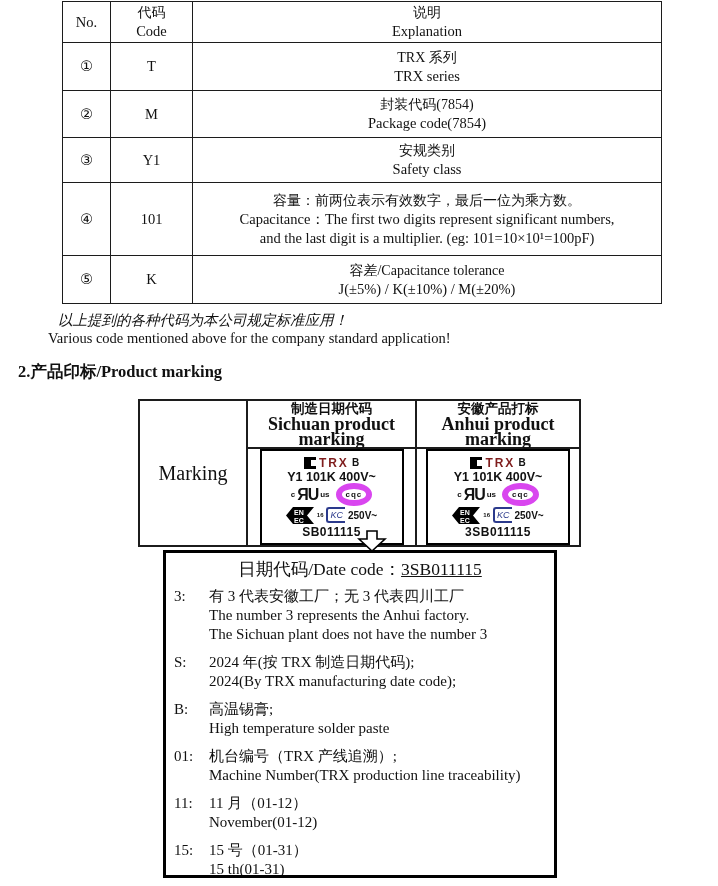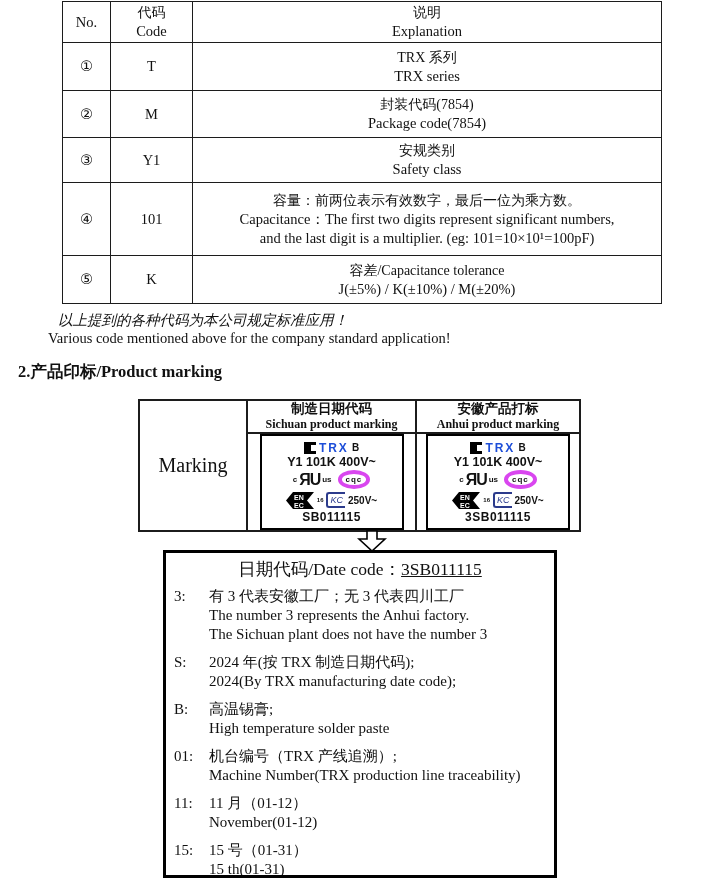--- a/index.html
+++ b/index.html
@@ -32,39 +32,39 @@
   .heading{position:absolute;left:18px;top:361px;font-size:16.5px;font-weight:bold;}
   
   .mark-table{position:absolute;left:138px;top:399px;width:441px;}
   .mark-table td{border:2px solid #1c1c1c;text-align:center;vertical-align:middle;padding:0;}
   .mark-table col.lbl{width:108px;}
   .mark-table col.sc{width:169px;}
   .mark-table col.ah{width:164px;}
   .mark-table tr.mh{height:33px;}
   .mark-table tr.mb{height:97px;}
   .mh-cn{font-weight:bold;font-size:13.5px;line-height:16px;}
-  .mh-en{font-weight:bold;font-size:12px;line-height:15px;}
+  .mh-en{font-weight:bold;font-size:18px;line-height:15px;}
   .marking-word{font-size:20px;}
   .mark-box{
     width:140px;height:92px;margin:0 auto;border:2px solid #000;background:#fff;
     font-family:"Liberation Sans","DejaVu Sans",sans-serif;font-weight:bold;
     display:flex;flex-direction:column;justify-content:center;align-items:center;
     gap:1px;
   }
   .mk-line1{display:flex;align-items:center;gap:3px;height:14px;}
   .trx-logo{position:relative;width:12px;height:12px;background:#000;display:inline-block;}
   .trx-logo::after{content:"";position:absolute;right:0;top:3px;width:5px;height:6px;background:#fff;}
-  .mk-brand{font-size:12px;letter-spacing:2px;color:#1d4ed8;}
+  .mk-brand{font-size:12px;letter-spacing:2px;color:#7f1d1d;}
   .mk-grade{font-size:10px;font-weight:900;}
   .mk-spec{font-size:12.5px;line-height:13px;letter-spacing:0px;}
   .mk-line3{display:flex;align-items:center;gap:2px;height:20px;}
   .mk-c,.mk-us{font-size:8px;font-weight:900;}
   .mk-ru{font-size:16px;font-weight:900;line-height:16px;letter-spacing:-1px;}
   .mk-cqc{
-    display:inline-block;border:4px solid #d946ef;border-radius:50%;
+    display:inline-block;border:6px solid #d946ef;border-radius:50%;
     font-size:8px;font-weight:900;line-height:9px;padding:1px 4px;margin-left:4px;
     font-style:normal;letter-spacing:1px;text-align:right;
   }
   .mk-line4{display:flex;align-items:center;gap:3px;height:19px;}
   .mk-enec-num{font-size:6px;font-weight:900;margin-left:-2px;}
   .mk-kc{
     color:#2b3a8c;border:2px solid #2b3a8c;border-right:none;border-radius:3px 0 0 3px;
     font-size:9px;font-weight:400;line-height:10px;padding:1px 2px 1px 2px;font-style:italic;
   }
   .mk-volt{font-size:10px;}

